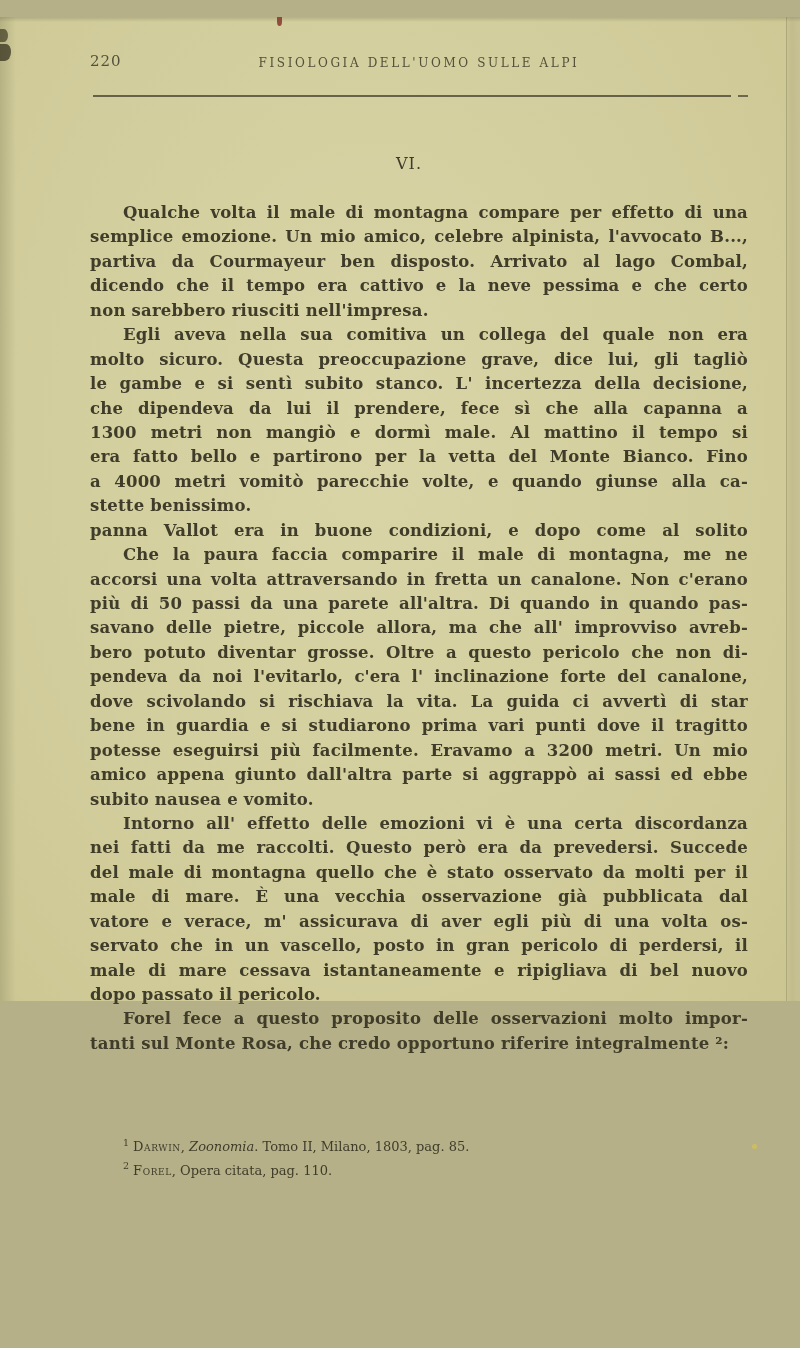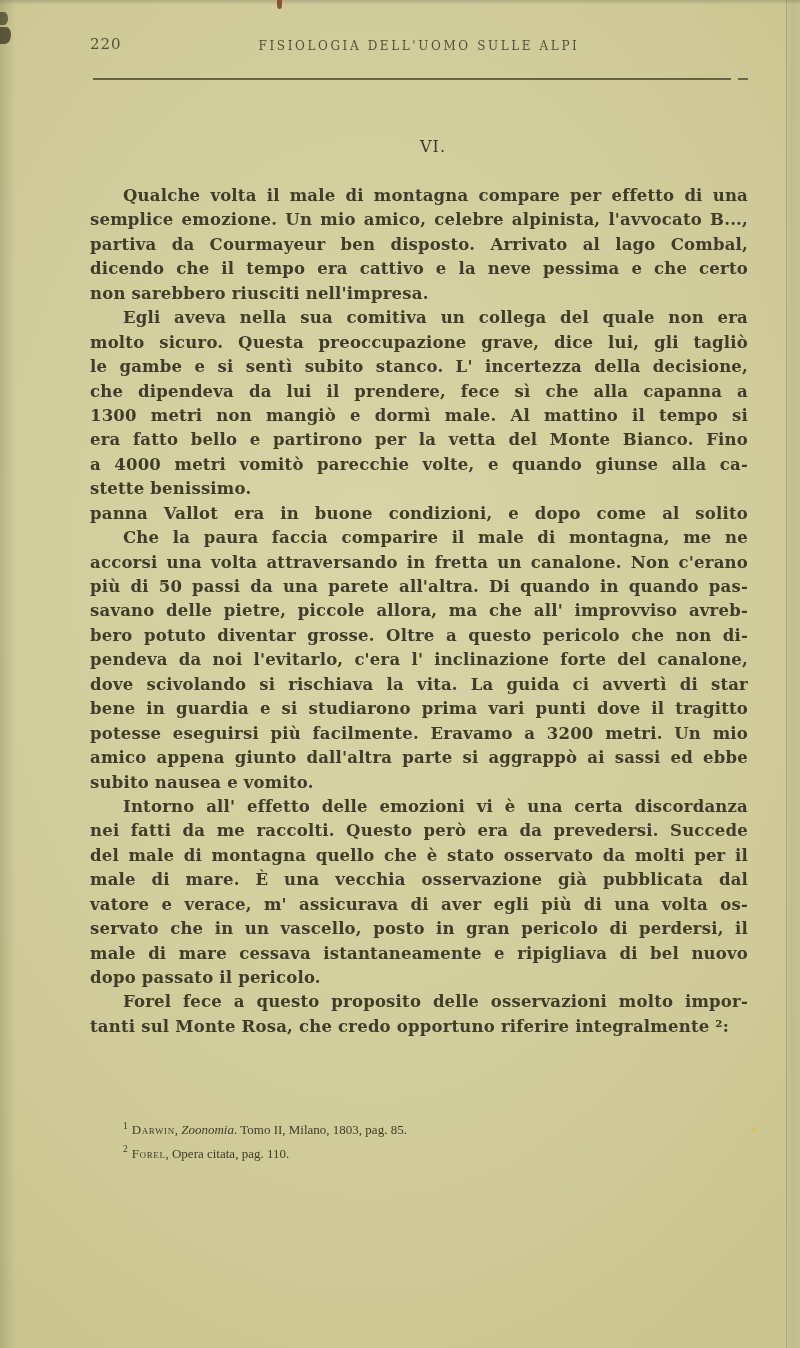--- a/index.html
+++ b/index.html
@@ -12,24 +12,25 @@
     --rule:#5a5640;
     --red-mark:#8a4030;
   }
   html,body{margin:0;padding:0;}
   body{
     width:800px;height:1348px;overflow:hidden;
     font-family:"DejaVu Serif","Liberation Serif",serif;
     background:#b5b088;
   }
   .page{
-    position:relative;width:800px;height:1348px;
+    position:relative;width:800px;height:984px;
     background:
       radial-gradient(ellipse 620px 900px at 46% 42%, var(--paper-light) 0%, var(--paper) 55%, #cac58f 100%);
     color:var(--ink);
+    margin-top:17px;
   }
   
   .right-edge{
     position:absolute;top:0;right:0;width:13px;height:100%;
     background:linear-gradient(to right,#c8c293 0%,var(--paper-edge) 40%,#c6c095 100%);
     border-left:1px solid var(--paper-edge-line);
     opacity:.85;
   }
   .top-shade{position:absolute;top:0;left:0;width:100%;height:5px;background:linear-gradient(to bottom,rgba(90,86,60,.25),rgba(90,86,60,0));}
   .left-shade{position:absolute;top:0;left:0;width:16px;height:100%;background:linear-gradient(to right,rgba(95,90,60,.22),rgba(95,90,60,0));}
@@ -47,21 +48,21 @@
     position:absolute;left:90px;top:39px;width:658px;
     text-align:center;font-size:12px;line-height:14px;
     letter-spacing:2.6px;color:var(--ink-light);
     white-space:nowrap;
   }
   .header-rule-main{position:absolute;left:93px;top:78px;width:638px;height:2px;background:var(--rule);opacity:.9;}
   .header-rule-dash{position:absolute;left:738px;top:78px;width:10px;height:2px;background:var(--rule);opacity:.85;}
 
   
   .section-heading{
-    position:absolute;left:104px;top:137px;width:658px;
+    position:absolute;left:80px;top:137px;width:658px;
     text-align:center;font-size:16px;letter-spacing:1px;color:var(--ink);
   }
 
   
   .body-text{
     position:absolute;left:90px;top:184px;width:658px;
     font-size:16.5px;line-height:24.45px;letter-spacing:.2px;
     color:var(--ink);
   }
   .line{
@@ -69,21 +70,21 @@
     text-align-last:justify;
     white-space:normal;
     height:24.45px;overflow:visible;font-weight:bold;
   }
   .line.first{text-indent:33px;}
   .line.last{text-align-last:left;}
 
   
   .footnotes{
     position:absolute;left:90px;top:1118px;width:658px;
-    font-size:13px;line-height:23.5px;color:var(--ink);font-family:Liberation Serif, serif;
+    font-size:13px;line-height:23.5px;color:var(--ink);
   }
   .footnote{padding-left:33px;}
   .footnote sup{font-size:9.5px;line-height:0;margin-right:4px;}
   .fn-smallcaps{font-variant:small-caps;letter-spacing:.6px;}
   .fn-italic{font-style:italic;}
 </style>
 </head>
 <body>
 
 <div class="page">

